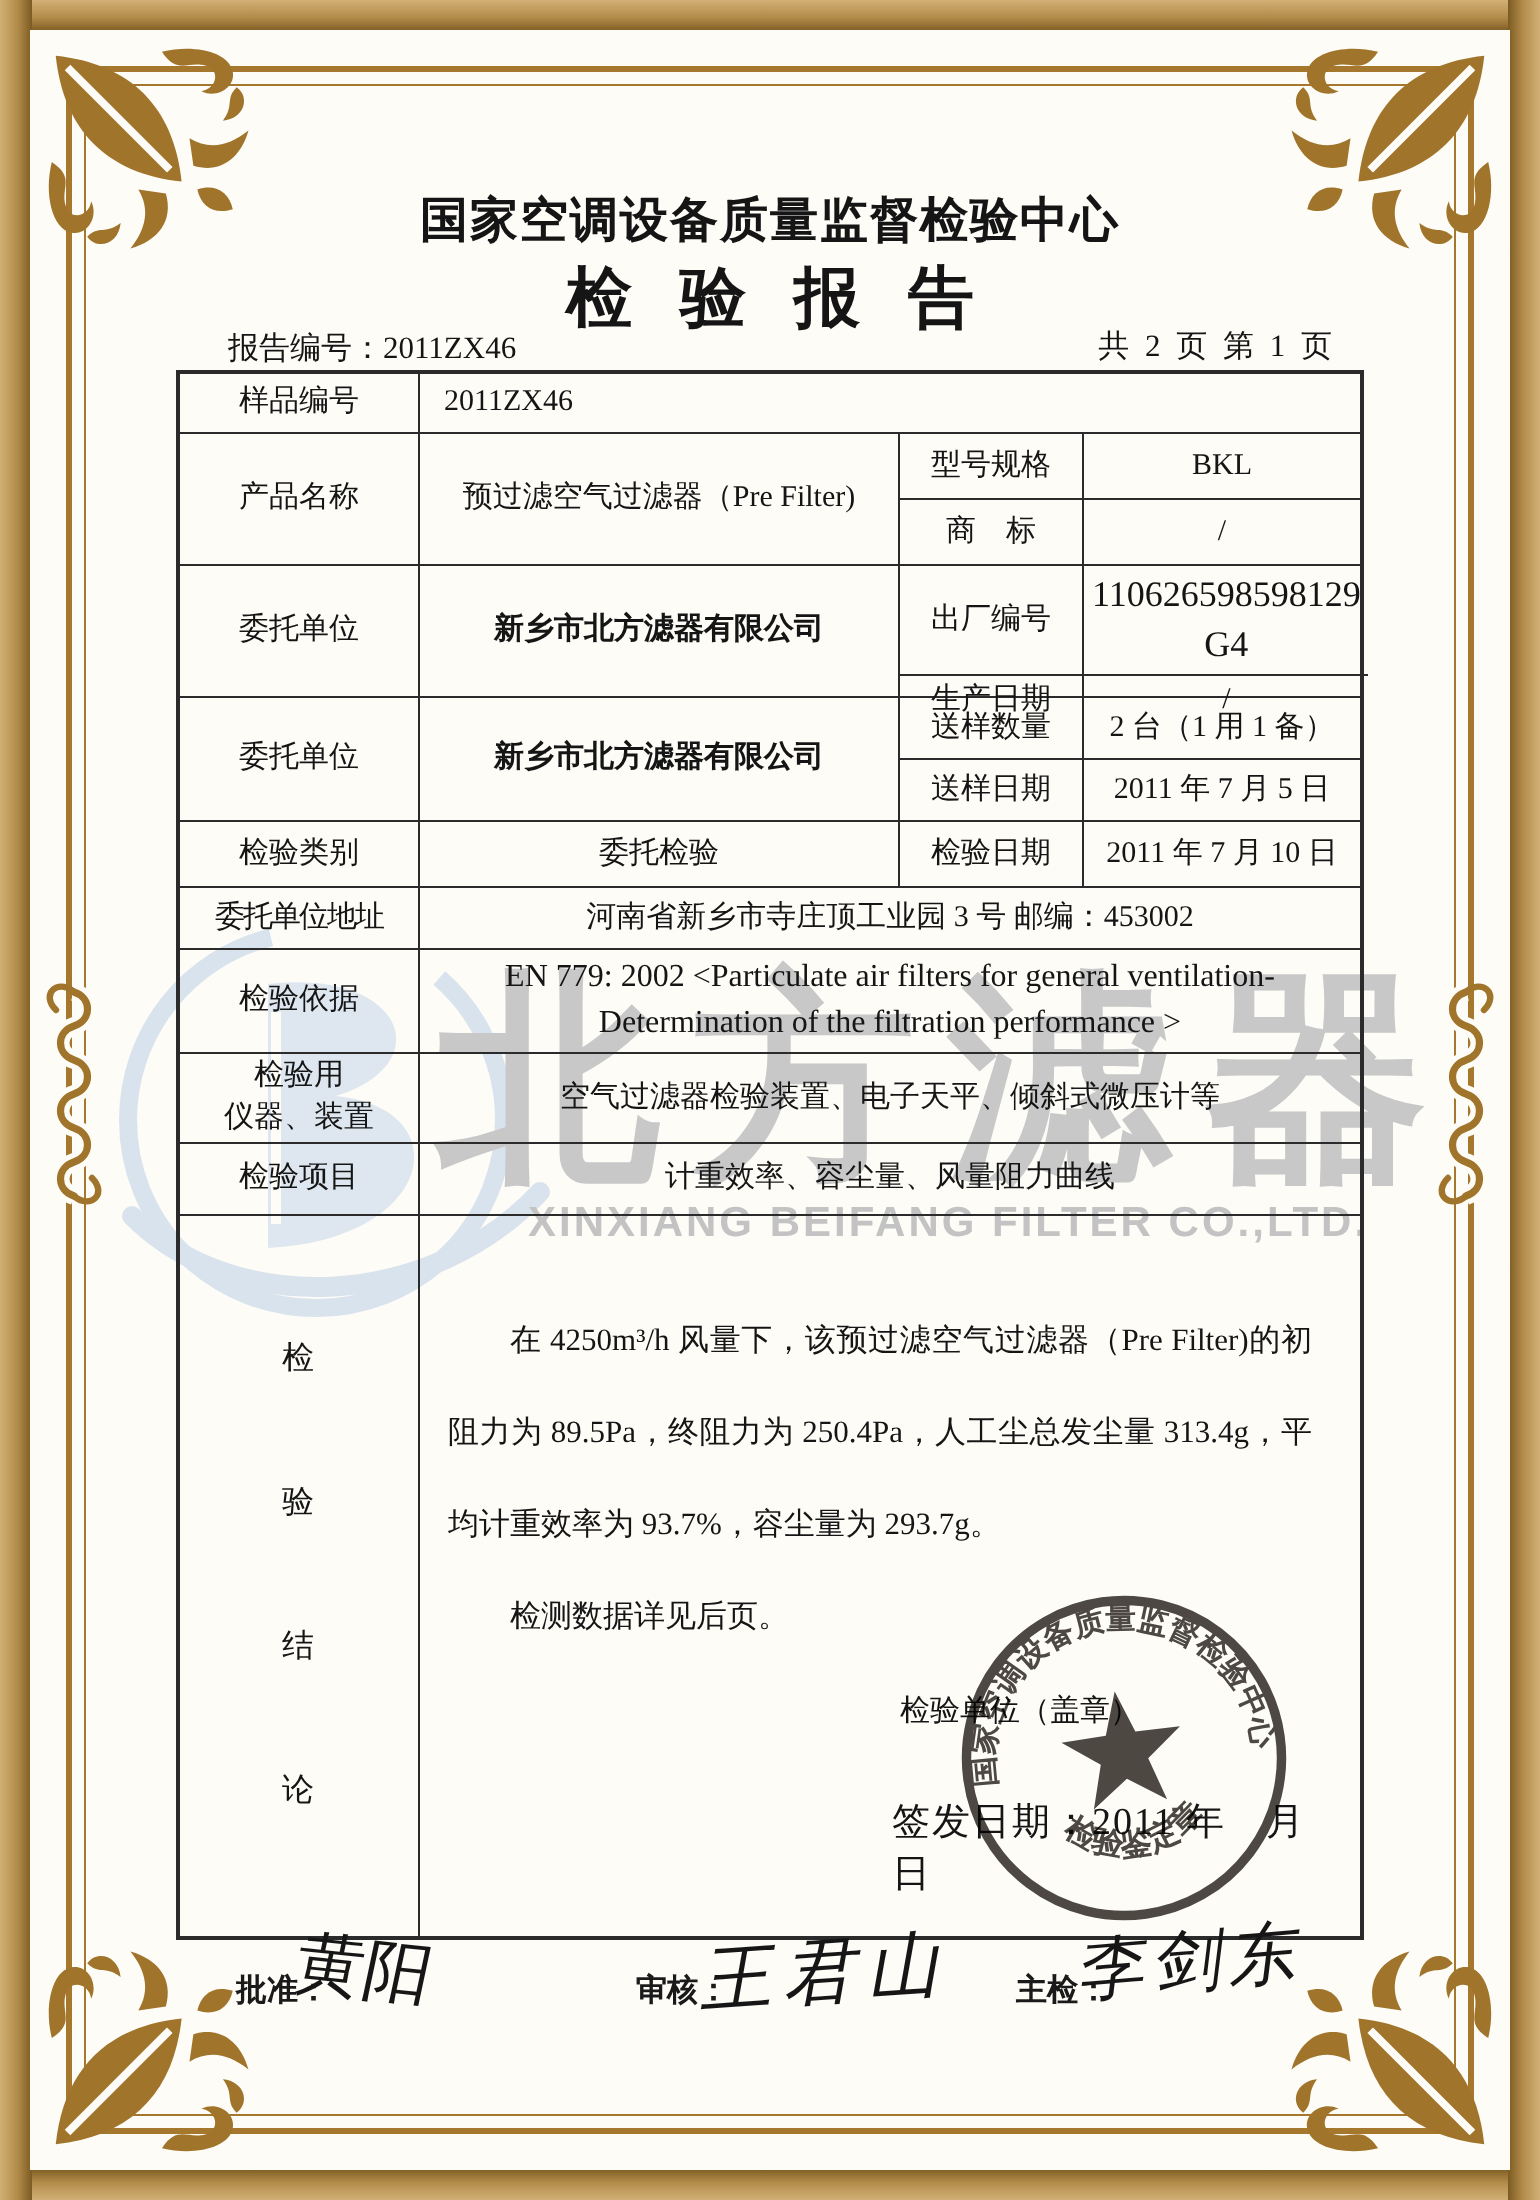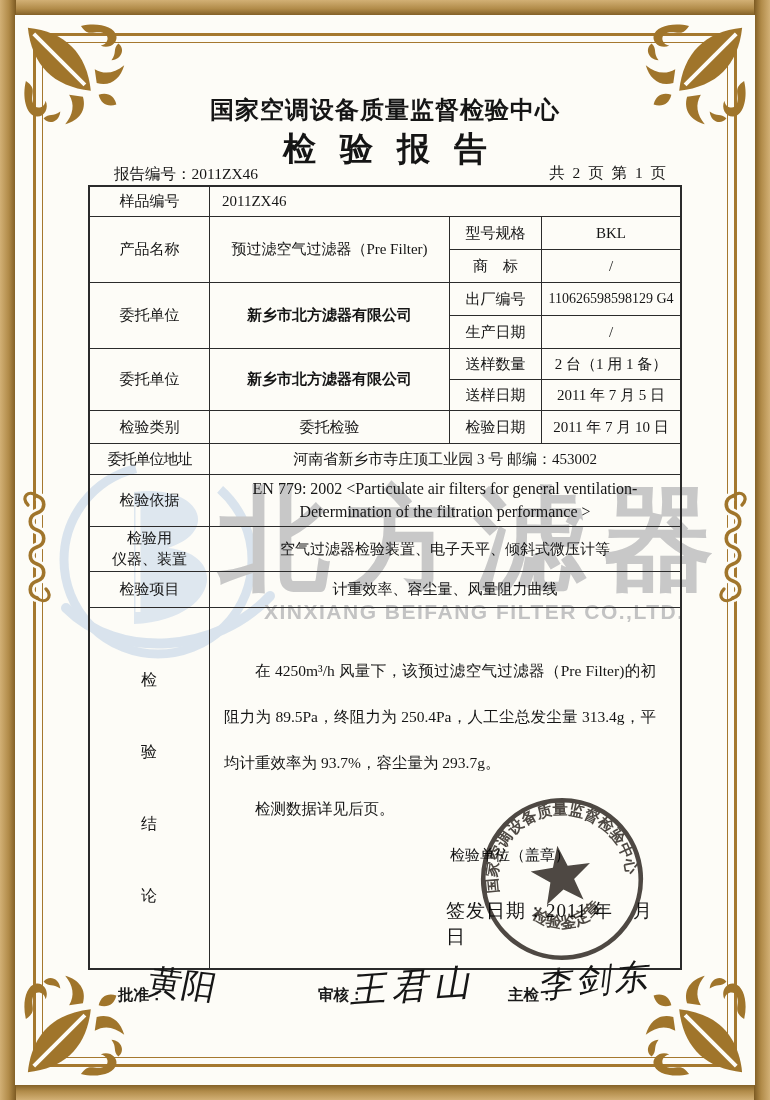--- a/index.html
+++ b/index.html
@@ -182,21 +182,21 @@
           <div class="cell subval">/</div>
         </div>
       </div>
     </div>
     <div class="trow h66">
       <div class="cell lbl">委托单位</div>
       <div class="cell val-mid" style="font-weight:bold;">新乡市北方滤器有限公司</div>
       <div class="subcol">
         <div class="subrow">
           <div class="cell sublbl">出厂编号</div>
-          <div class="cell subval" style="font-size:14px;">110626598598129 G4</div>
+          <div class="cell subval" style="font-size:18px;">110626598598129 G4</div>
         </div>
         <div class="subrow">
           <div class="cell sublbl">生产日期</div>
           <div class="cell subval">/</div>
         </div>
       </div>
     </div>
     <div class="trow h62">
       <div class="cell lbl">委托单位</div>
       <div class="cell val-mid" style="font-weight:bold;">新乡市北方滤器有限公司</div>

